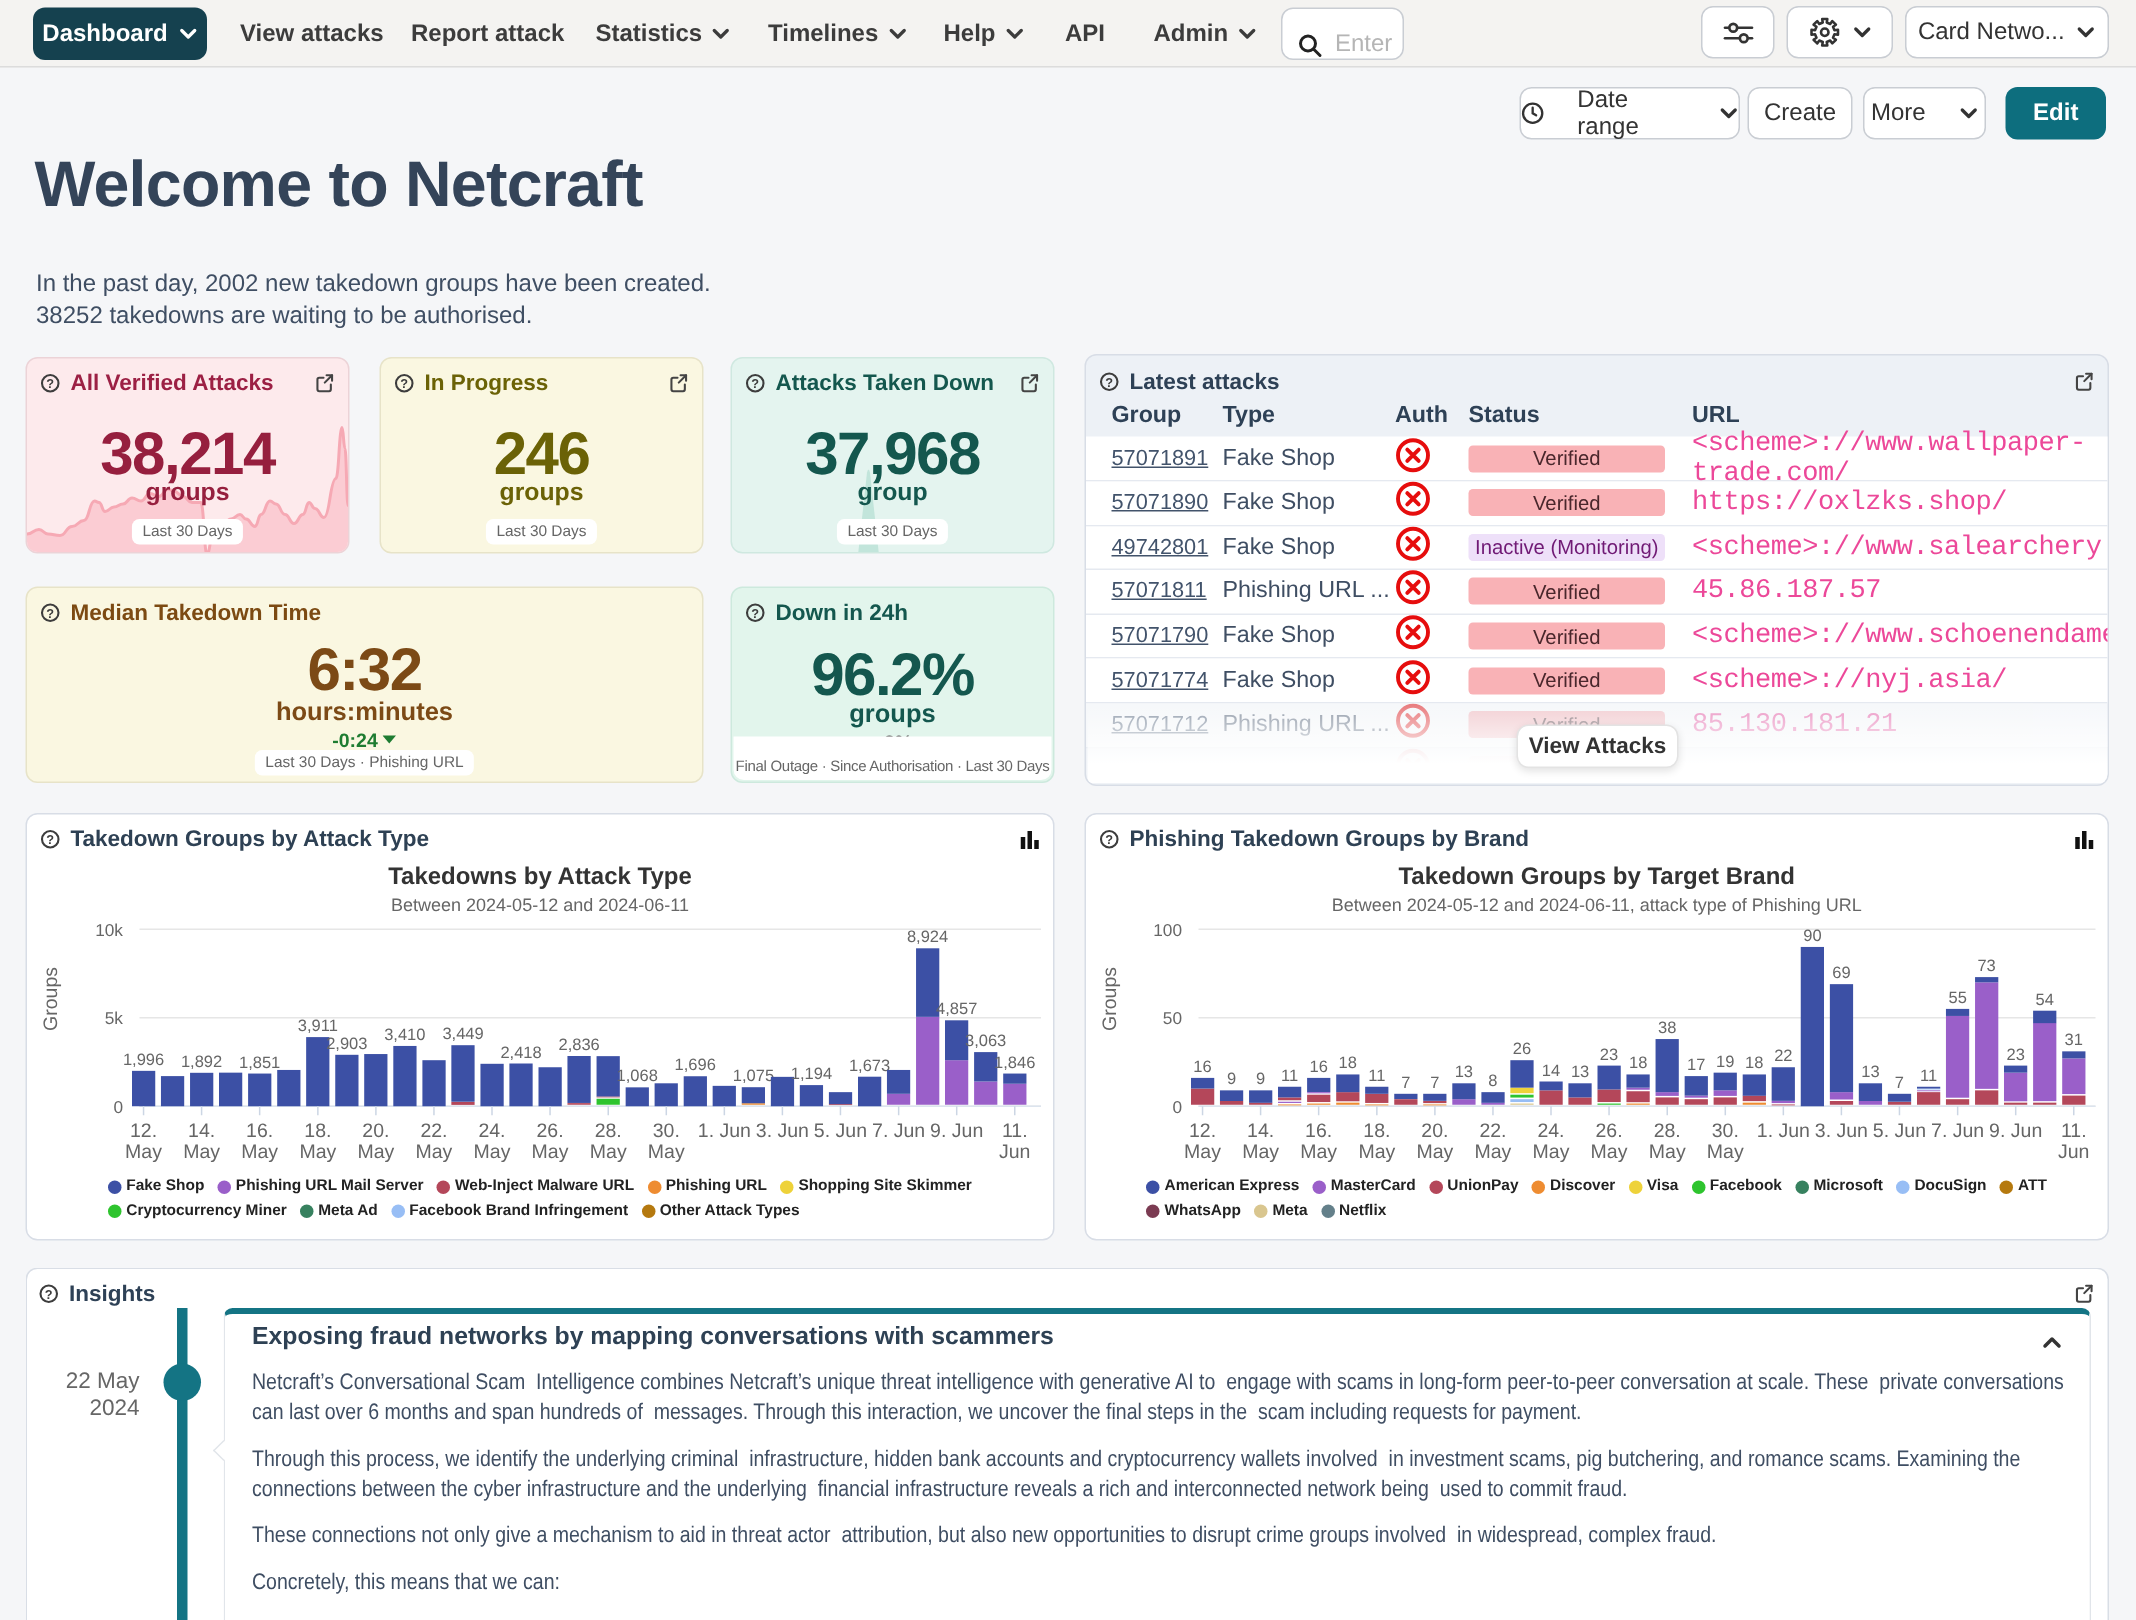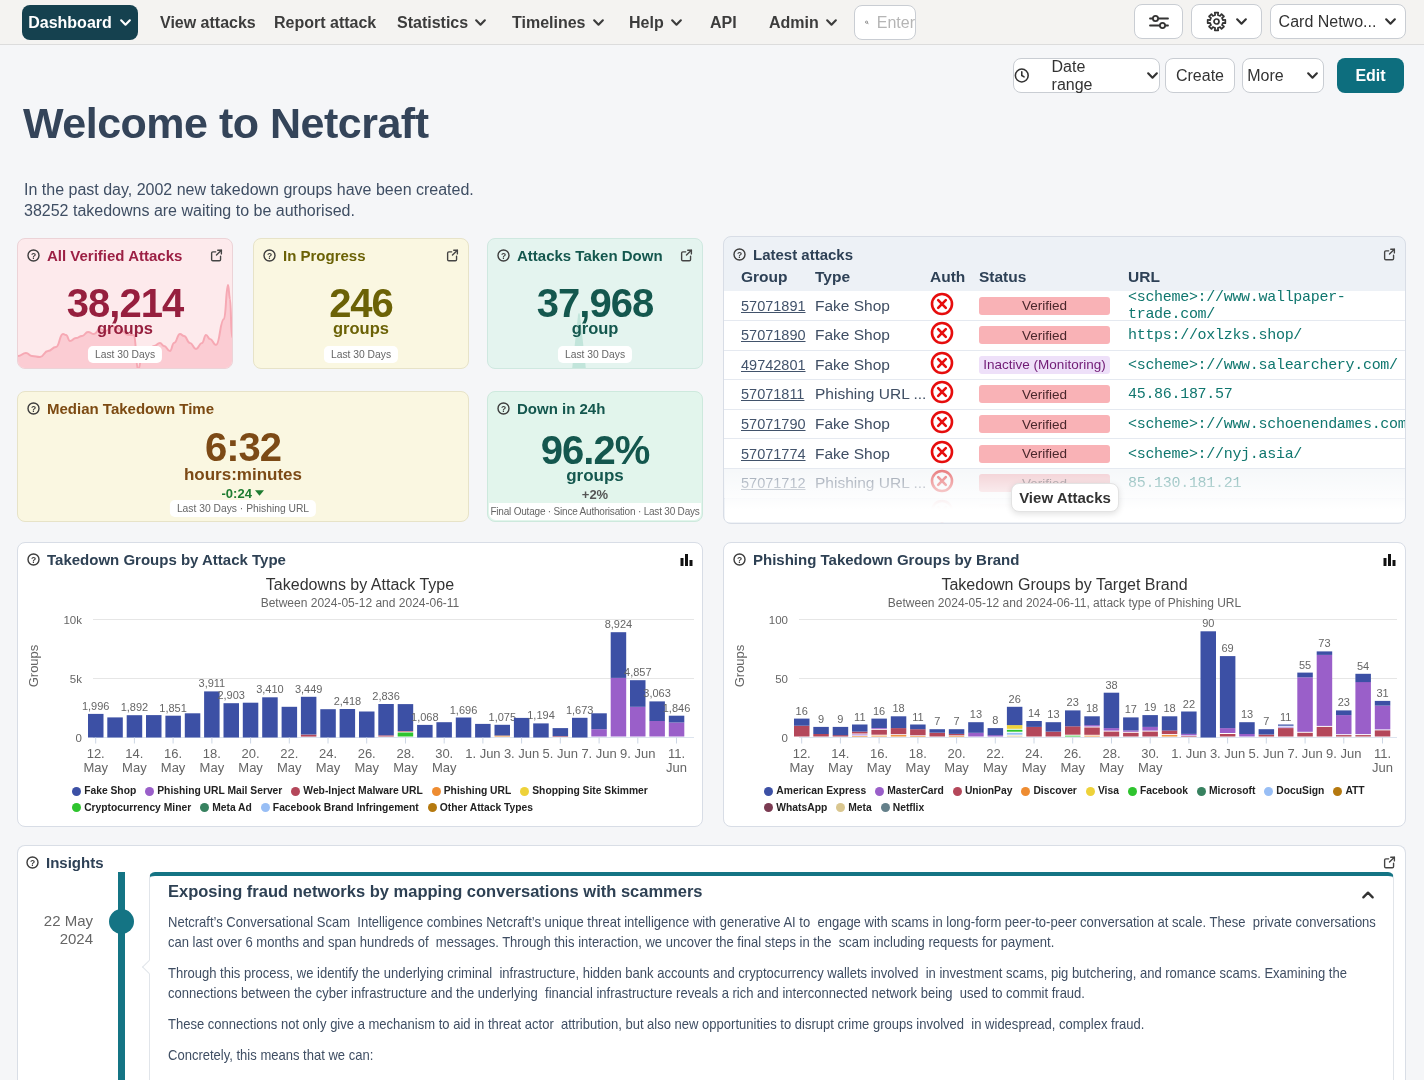--- a/index.html
+++ b/index.html
@@ -1,20 +1,20 @@
 <!DOCTYPE html>
 <html><head><meta charset="utf-8"><style>
 *{margin:0;padding:0;box-sizing:border-box}
 html,body{width:1424px;height:1080px;overflow:hidden;font-family:"Liberation Sans",sans-serif}
 body{background:#f5f6f8;position:relative}
 
 .nav{position:absolute;top:0;left:0;width:1424px;height:45px;background:#f4f3f1;border-bottom:1px solid #dcdcdc}
 .navbtn{position:absolute;left:22px;top:5px;width:116px;height:35px;background:#15414f;border-radius:8px;color:#fff;font-weight:bold;font-size:16px;display:flex;align-items:center;justify-content:center;gap:7px}
 .nitem{position:absolute;top:0;height:45px;display:flex;align-items:center;gap:6px;font-weight:bold;font-size:16px;color:#3c3c3c}
-.search{position:absolute;left:854px;top:5px;width:62px;height:35px;background:#fff;border:1px solid #c9cdd3;border-radius:8px;display:flex;align-items:center;padding-left:10px;gap:8px}
+.search{position:absolute;left:854px;top:5px;width:82px;height:35px;background:#fff;border:1px solid #c9cdd3;border-radius:8px;display:flex;align-items:flex-end;padding-left:10px;gap:8px}
 .search span{color:#b5b5b5;font-size:16px}
 .wbtn{position:absolute;background:#fff;border:1px solid #c9cdd3;border-radius:8px;display:flex;align-items:center;justify-content:center;gap:8px;font-size:16px;color:#333;font-weight:normal}
 
 .tbtn{position:absolute;top:58px;height:35px;background:#fff;border:1px solid #c9cdd3;border-radius:8px;display:flex;align-items:center;justify-content:center;gap:22px;font-size:16px;color:#333}
 .edit{position:absolute;top:58px;left:1337px;width:67px;height:35px;background:#0d6e7e;border-radius:8px;color:#fff;font-weight:bold;font-size:16px;display:flex;align-items:center;justify-content:center}
 
 h1{position:absolute;left:23px;top:99px;font-size:43px;color:#344459;letter-spacing:-0.5px}
 .intro{position:absolute;left:24px;top:180px;font-size:16px;line-height:20.5px;color:#3f4e63}
 
 .card{position:absolute;border-radius:8px;overflow:hidden}
@@ -27,27 +27,27 @@
 .tcard{position:absolute;left:723px;top:236px;width:683px;height:288px;background:#edf1f6;border:1px solid #d8dde6;border-radius:8px;overflow:hidden}
 .th{position:absolute;top:31px;line-height:18px;font-size:15.5px;font-weight:bold;color:#2e4156}
 .trow{position:absolute;left:0;width:683px;height:29.6px;border-bottom:1px solid #e5e9f0;background:#fff}
 .trow span{position:absolute;top:50%;transform:translateY(-50%)}
 .cg{left:17px;font-size:14.5px;color:#42536b;text-decoration:underline}
 .ct{left:91px;font-size:15.5px;color:#3f4e63;width:118px;white-space:nowrap;overflow:hidden}
 .ca{left:206px}
 .badge{left:255px;width:131px;height:18px;border-radius:3px;font-size:13.5px;white-space:nowrap;display:flex;align-items:center;justify-content:center}
 .bv{background:#f9b2b6;color:#4a272c}
 .bi{background:#eee0f9;color:#701a75;width:131px}
-.cu{left:404px;font-family:"Liberation Mono",monospace;font-size:15px;color:#0f766e;letter-spacing:-0.3px}
+.cu{left:404px;font-family:"Liberation Mono",monospace;font-size:18px;color:#ec4899;letter-spacing:-0.3px}
 .fade{position:absolute;left:1px;bottom:1px;width:681px;height:52px;background:linear-gradient(to bottom,rgba(255,255,255,0) 0%,#fff 75%);}
 .viewbtn{position:absolute;left:287px;top:246px;width:108px;height:29px;background:#fff;border:1px solid #e3e3e3;border-radius:8px;box-shadow:0 2px 6px rgba(0,0,0,.12);display:flex;align-items:center;justify-content:center;font-size:15px;font-weight:bold;color:#333}
 
 .ccard{position:absolute;top:542px;height:285px;background:#fff;border:1px solid #d8dde6;border-radius:8px}
 .cchead{position:absolute;top:8px;left:9px;right:9px;display:flex;align-items:center;gap:7px;font-size:15px;font-weight:bold;color:#2e4154}
-.ctitle{position:absolute;top:33px;left:0;right:0;text-align:center;font-size:16px;font-weight:normal;color:#333}
+.ctitle{position:absolute;top:33px;left:0;right:0;text-align:center;font-size:16px;font-weight:bold;color:#333}
 .csub{position:absolute;top:53px;left:0;right:0;text-align:center;font-size:12px;color:#666}
 .legend{position:absolute;left:0;right:0;top:240px;display:flex;flex-direction:column;align-items:center}
 .lwrap{width:fit-content}
 .lrow{display:flex;justify-content:flex-start;gap:9px;line-height:16.5px}
 .li{display:flex;align-items:center;gap:3px;font-size:10.3px;font-weight:bold;color:#222;white-space:nowrap}
 .dot{width:9px;height:9px;border-radius:50%;display:inline-block;flex:none}
 
 .icard{position:absolute;left:17px;top:845px;width:1389px;height:245px;background:#fff;border:1px solid #d9dee6;border-radius:8px 8px 0 0;border-bottom:none}
 .tline{position:absolute;left:100px;top:26px;width:7px;bottom:0;background:#147484}
 .tdot{position:absolute;left:91px;top:63px;width:25px;height:25px;border-radius:50%;background:#147484}
@@ -208,21 +208,21 @@
   <div class="chead" style="color:#14574e">
       <svg width="13" height="13" viewBox="0 0 13 13" style="flex:none">
         <circle cx="6.5" cy="6.5" r="5.5" fill="none" stroke="#3d3d3d" stroke-width="1.4"></circle>
         <text x="6.5" y="9.7" font-size="8.5" font-weight="bold" fill="#3d3d3d" text-anchor="middle">?</text>
       </svg> 
       <span>Down in 24h</span>
     </div>
   <div class="bignum" style="top:36px;color:#14574e">96.2%</div>
   <div class="sub1" style="top:74px;color:#14574e;font-size:17px">groups</div>
   <div style="position:absolute;top:95px;left:0;right:0;text-align:center;font-size:13px;font-weight:bold;color:#555">+2%</div>
-  <div style="position:absolute;bottom:1px;left:1px;right:1px;background:#fff;border-radius:0 0 7px 7px;text-align:center;font-size:10px;letter-spacing:-0.2px;color:#666;padding:3px 0 3px;white-space:nowrap">Final Outage · Since Authorisation · Last 30 Days</div>
+  <div style="position:absolute;bottom:1px;left:1px;right:1px;background:#fff;border-radius:0 0 7px 7px;text-align:center;font-size:10px;letter-spacing:-0.2px;color:#666;padding:15px 0 3px;white-space:nowrap">Final Outage · Since Authorisation · Last 30 Days</div>
 </div>
 <div class="tcard">
   <div class="chead" style="color:#2e4156;top:9px;left:9px">
       <svg width="13" height="13" viewBox="0 0 13 13" style="flex:none">
         <circle cx="6.5" cy="6.5" r="5.5" fill="none" stroke="#3d3d3d" stroke-width="1.4"></circle>
         <text x="6.5" y="9.7" font-size="8.5" font-weight="bold" fill="#3d3d3d" text-anchor="middle">?</text>
       </svg> 
       <span>Latest attacks</span>
       <span class="sp"></span>
       <svg width="13" height="13" viewBox="0 0 16 16" style="flex:none">

